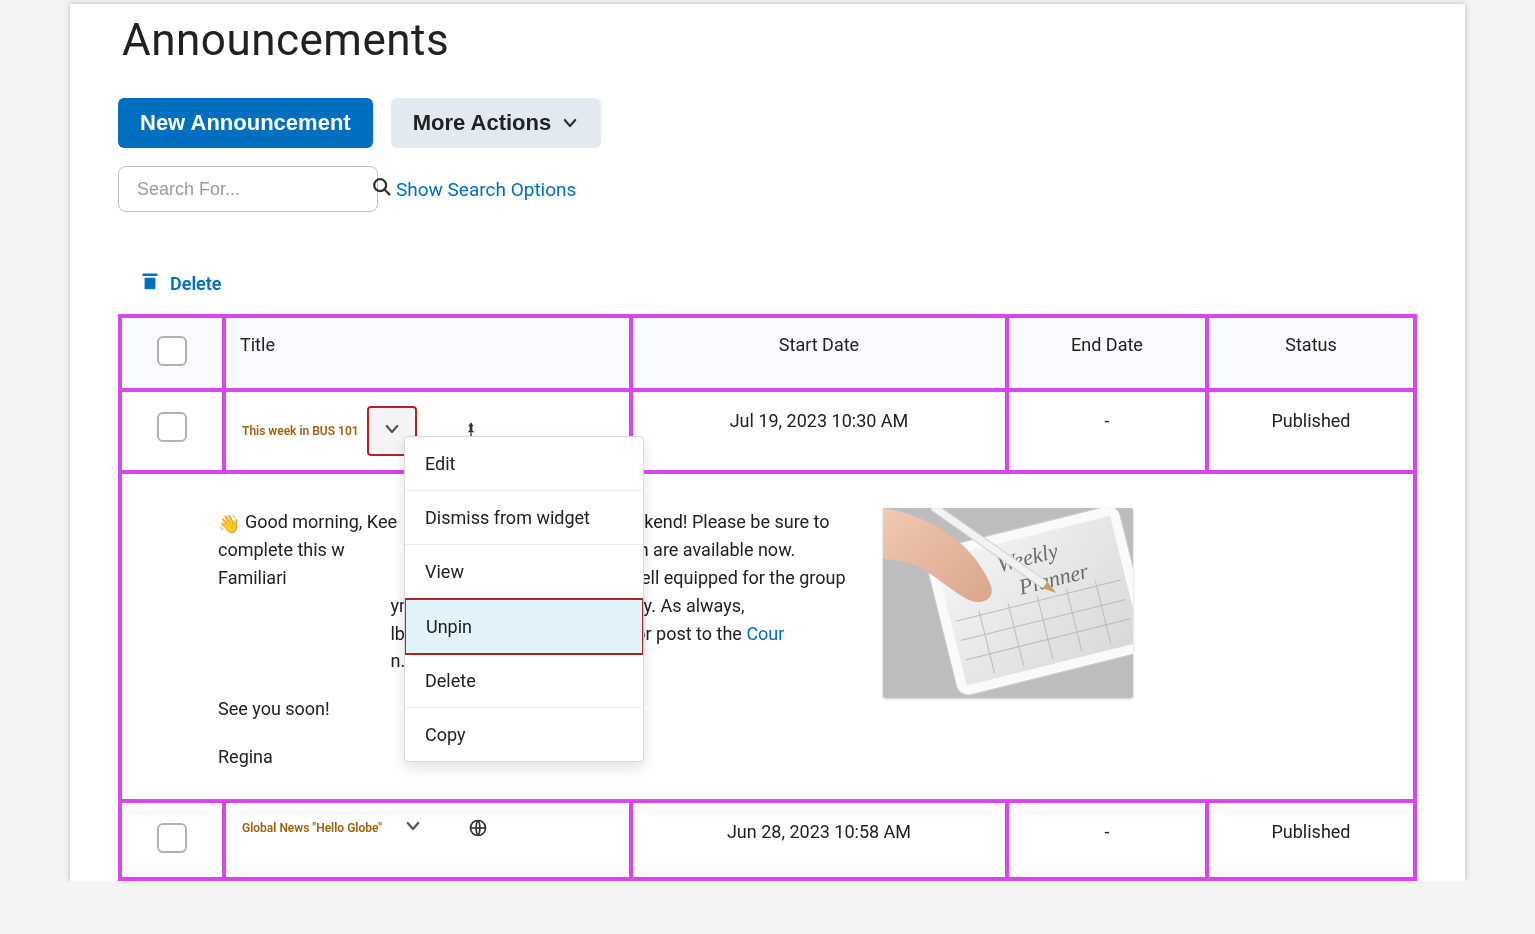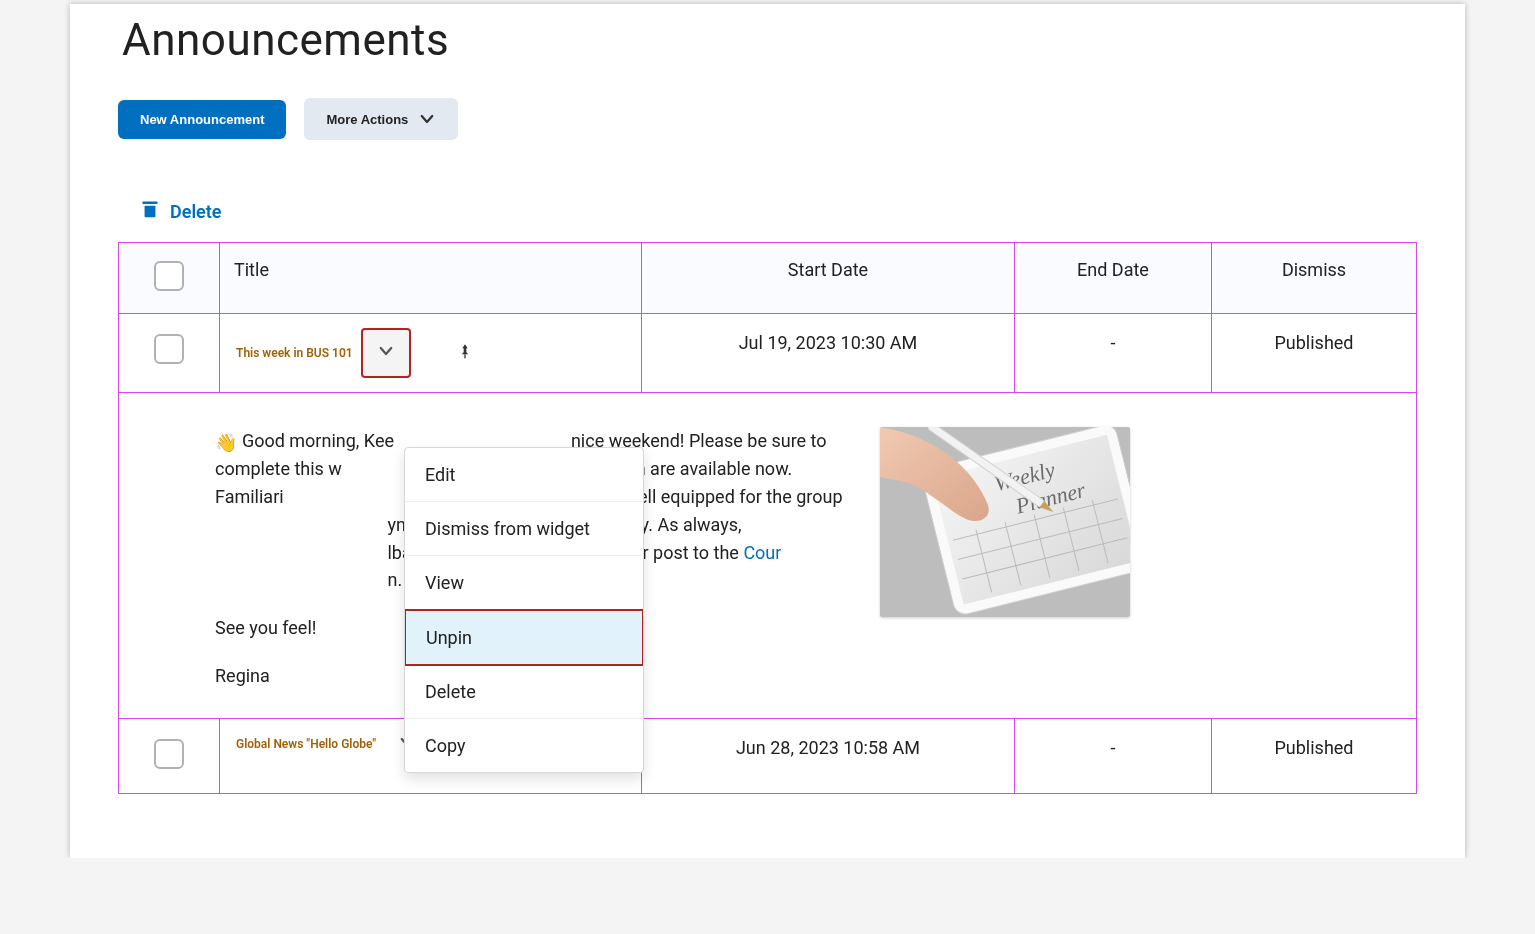--- a/index.html
+++ b/index.html
@@ -27,21 +27,21 @@
     letter-spacing: .5px;
   }
   .toolbar {
     display: flex;
     gap: 18px;
     align-items: center;
   }
   .btn {
     border: none;
     border-radius: 6px;
-    font-size: 13px;
+    font-size: 22px;
     padding: 12px 22px;
     cursor: pointer;
     display: inline-flex;
     align-items: center;
     gap: 10px;
   }
   .btn-primary {
     background: #006fbf;
     color: #fff;
     font-weight: 600;
@@ -104,21 +104,21 @@
   .trash-icon {
     color: #006fbf;
   }
   table.ann {
     border-collapse: collapse;
     width: 100%;
     margin-top: 18px;
     table-layout: fixed;
   }
   table.ann th, table.ann td {
-    border: 1px solid #d946ef;
+    border: 4px solid #d946ef;
     font-size: 18px;
     vertical-align: top;
   }
   table.ann th {
     background: #f9fbff;
     font-weight: 400;
     text-align: left;
     padding: 16px 14px;
   }
   .col-chk   { width: 72px; text-align: center !important; }
@@ -207,21 +207,21 @@
     cursor: pointer;
   }
   .wave {
     display:inline-block;
     transform: translateY(2px);
   }
   
   .dropdown {
     position: absolute;
     left: 334px;
-    top: 443px;
+    top: 432px;
     width: 238px;
     background: #fff;
     border: 1px solid #d8d8d8;
     box-shadow: 0 6px 14px rgba(0,0,0,.12);
     border-radius: 4px;
     z-index: 20;
     overflow: hidden;
   }
   .dropdown-item {
     padding: 16px 20px;
@@ -254,41 +254,53 @@
     <button class="btn btn-secondary">
       <span>More Actions</span>
       <span class="chev">
         <svg width="18" height="18" viewBox="0 0 24 24" fill="none">
             <path d="M5 8l7 8 7-8" stroke="#333" stroke-width="3" stroke-linecap="round" stroke-linejoin="round"></path>
           </svg>
       </span>
     </button>
   </div>
 
+  <div class="search-row">
+    <div class="search-box">
+      <input type="text" placeholder="Search For..." style="">
+      <span class="search-icon">
+        <svg width="22" height="22" viewBox="0 0 24 24" fill="none">
+            <circle cx="10" cy="10" r="6.5" stroke="#333" stroke-width="2.5"></circle>
+            <path d="M15 15l5 5" stroke="#333" stroke-width="2.5" stroke-linecap="round"></path>
+          </svg>
+      </span>
+    </div>
+    <a class="link">Show Search Options</a>
+  </div>
 
   <div class="delete-row">
     <span class="trash-icon">
       <svg width="20" height="22" viewBox="0 0 24 24" fill="#006fbf">
           <rect x="3" y="3" width="18" height="3" rx="1"></rect>
           <rect x="5.5" y="8" width="13" height="14" rx="1"></rect>
         </svg>
     </span>
     <span>Delete</span>
   </div>
 
   <table class="ann">
     <thead>
       <tr>
         <th class="col-chk">
           <span class="chk"></span>
         </th>
         <th class="col-title">Title</th>
         <th class="col-start td-center">Start Date</th>
         <th class="col-end td-center">End Date</th>
-        <th class="col-status td-center">Dismiss</th>
+        <th class="col-status td-center">Status</th>
       </tr>
     </thead>
     <tbody>
 
       <tr>
         <td class="col-chk td-center">
           <span class="chk"></span>
         </td>
         <td class="row-title">
           <div class="title-line">
@@ -328,21 +340,21 @@
                 <span style="display:inline-block;width:166px"></span>
                 <span>t is important to feel well equipped for the group</span>
                 <span style="display:inline-block;width:168px"></span>
                 <span>ynchronous class on Wednesday. As always,</span>
                 <span style="display:inline-block;width:168px"></span>
                 <span>lback, please connect with me or post to the </span>
                 <span class="inline-link">Cour</span>
                 <span style="display:inline-block;width:168px"></span>
                 <span>n.</span>
               </p>
-              <p style="margin:0 0 20px 0;">See you feel!</p>
+              <p style="margin:0 0 20px 0;">See you soon!</p>
               <p style="margin:0;">Regina</p>
             </div>
             <div class="expand-image">
               <svg class="planner" viewBox="0 0 250 190" xmlns="http://www.w3.org/2000/svg">
                 <defs>
                   <linearGradient id="tabg" x1="0" y1="0" x2="1" y2="1">
                     <stop offset="0%" stop-color="#f5f5f5"></stop>
                     <stop offset="100%" stop-color="#d8d8d8"></stop>
                   </linearGradient>
                   <linearGradient id="skin" x1="0" y1="0" x2="1" y2="1">

